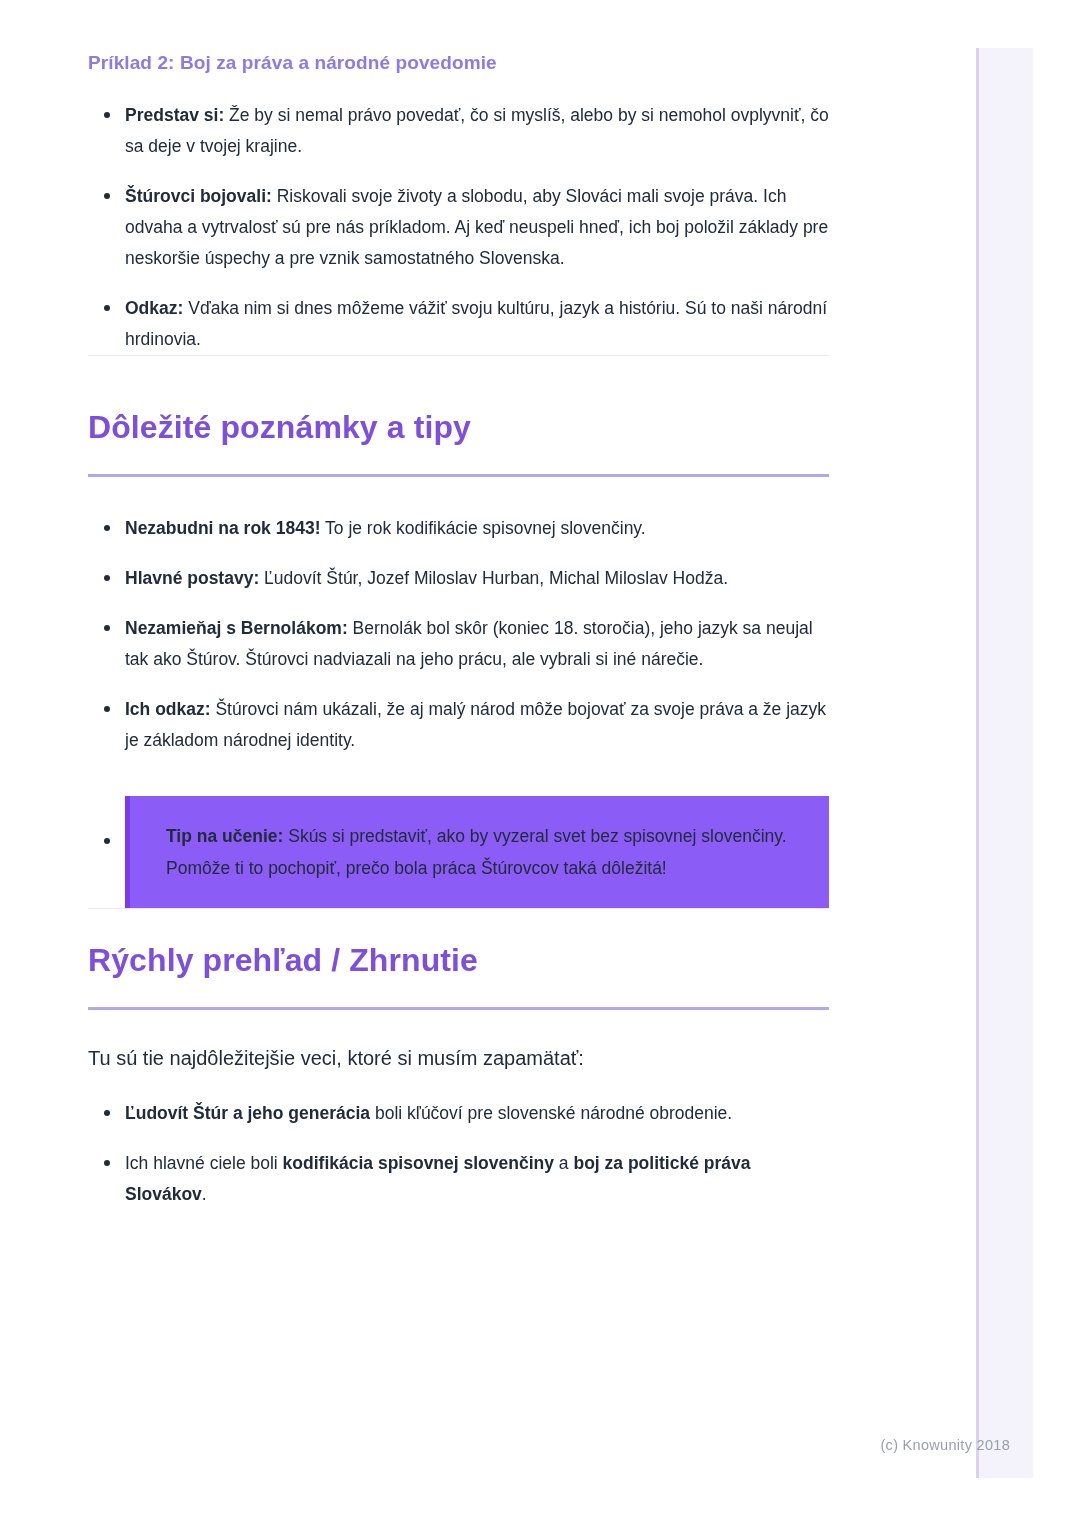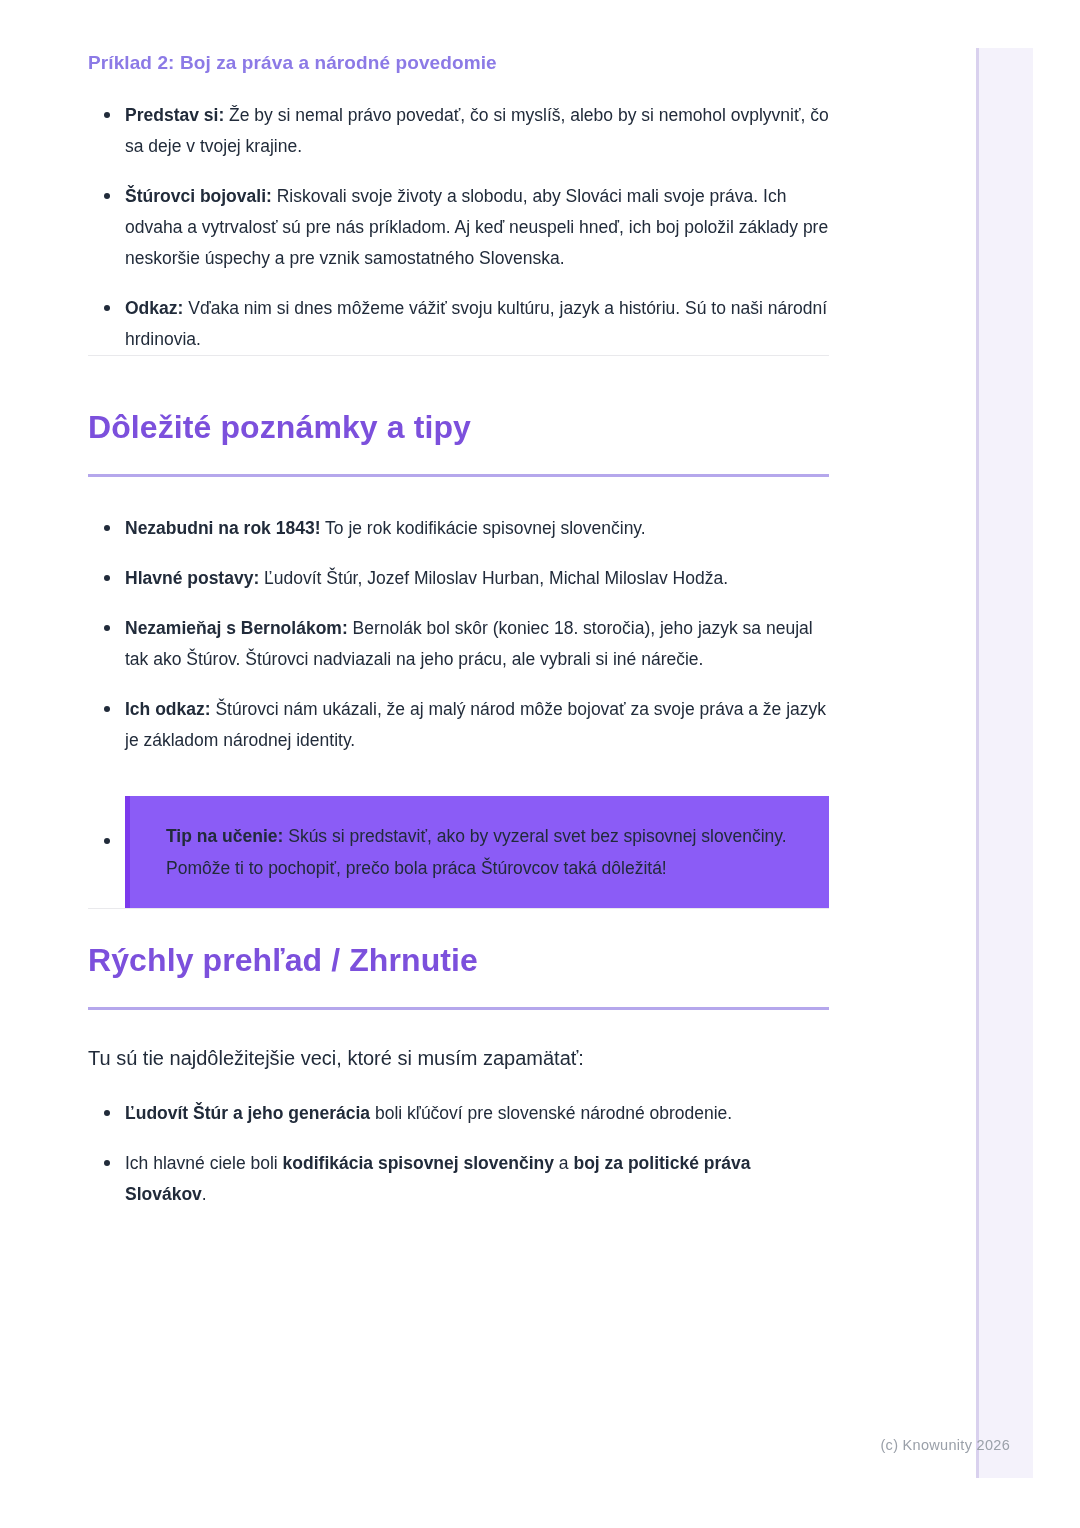--- a/index.html
+++ b/index.html
@@ -180,13 +180,13 @@
         <span class="dot"></span>
         <p class="btext"><span>Ich hlavné ciele boli </span><strong>kodifikácia spisovnej slovenčiny</strong><span> a </span><strong>boj za politické práva Slovákov</strong><span>.</span></p>
       </li>
     </ul>
   </section>
 
 </main>
 
 <aside class="page-edge-bar"></aside>
 
-<div class="footer-credit">(c) Knowunity 2026</div>
+<div class="footer-credit">(c) Knowunity 2018</div>
 
 </body></html>

